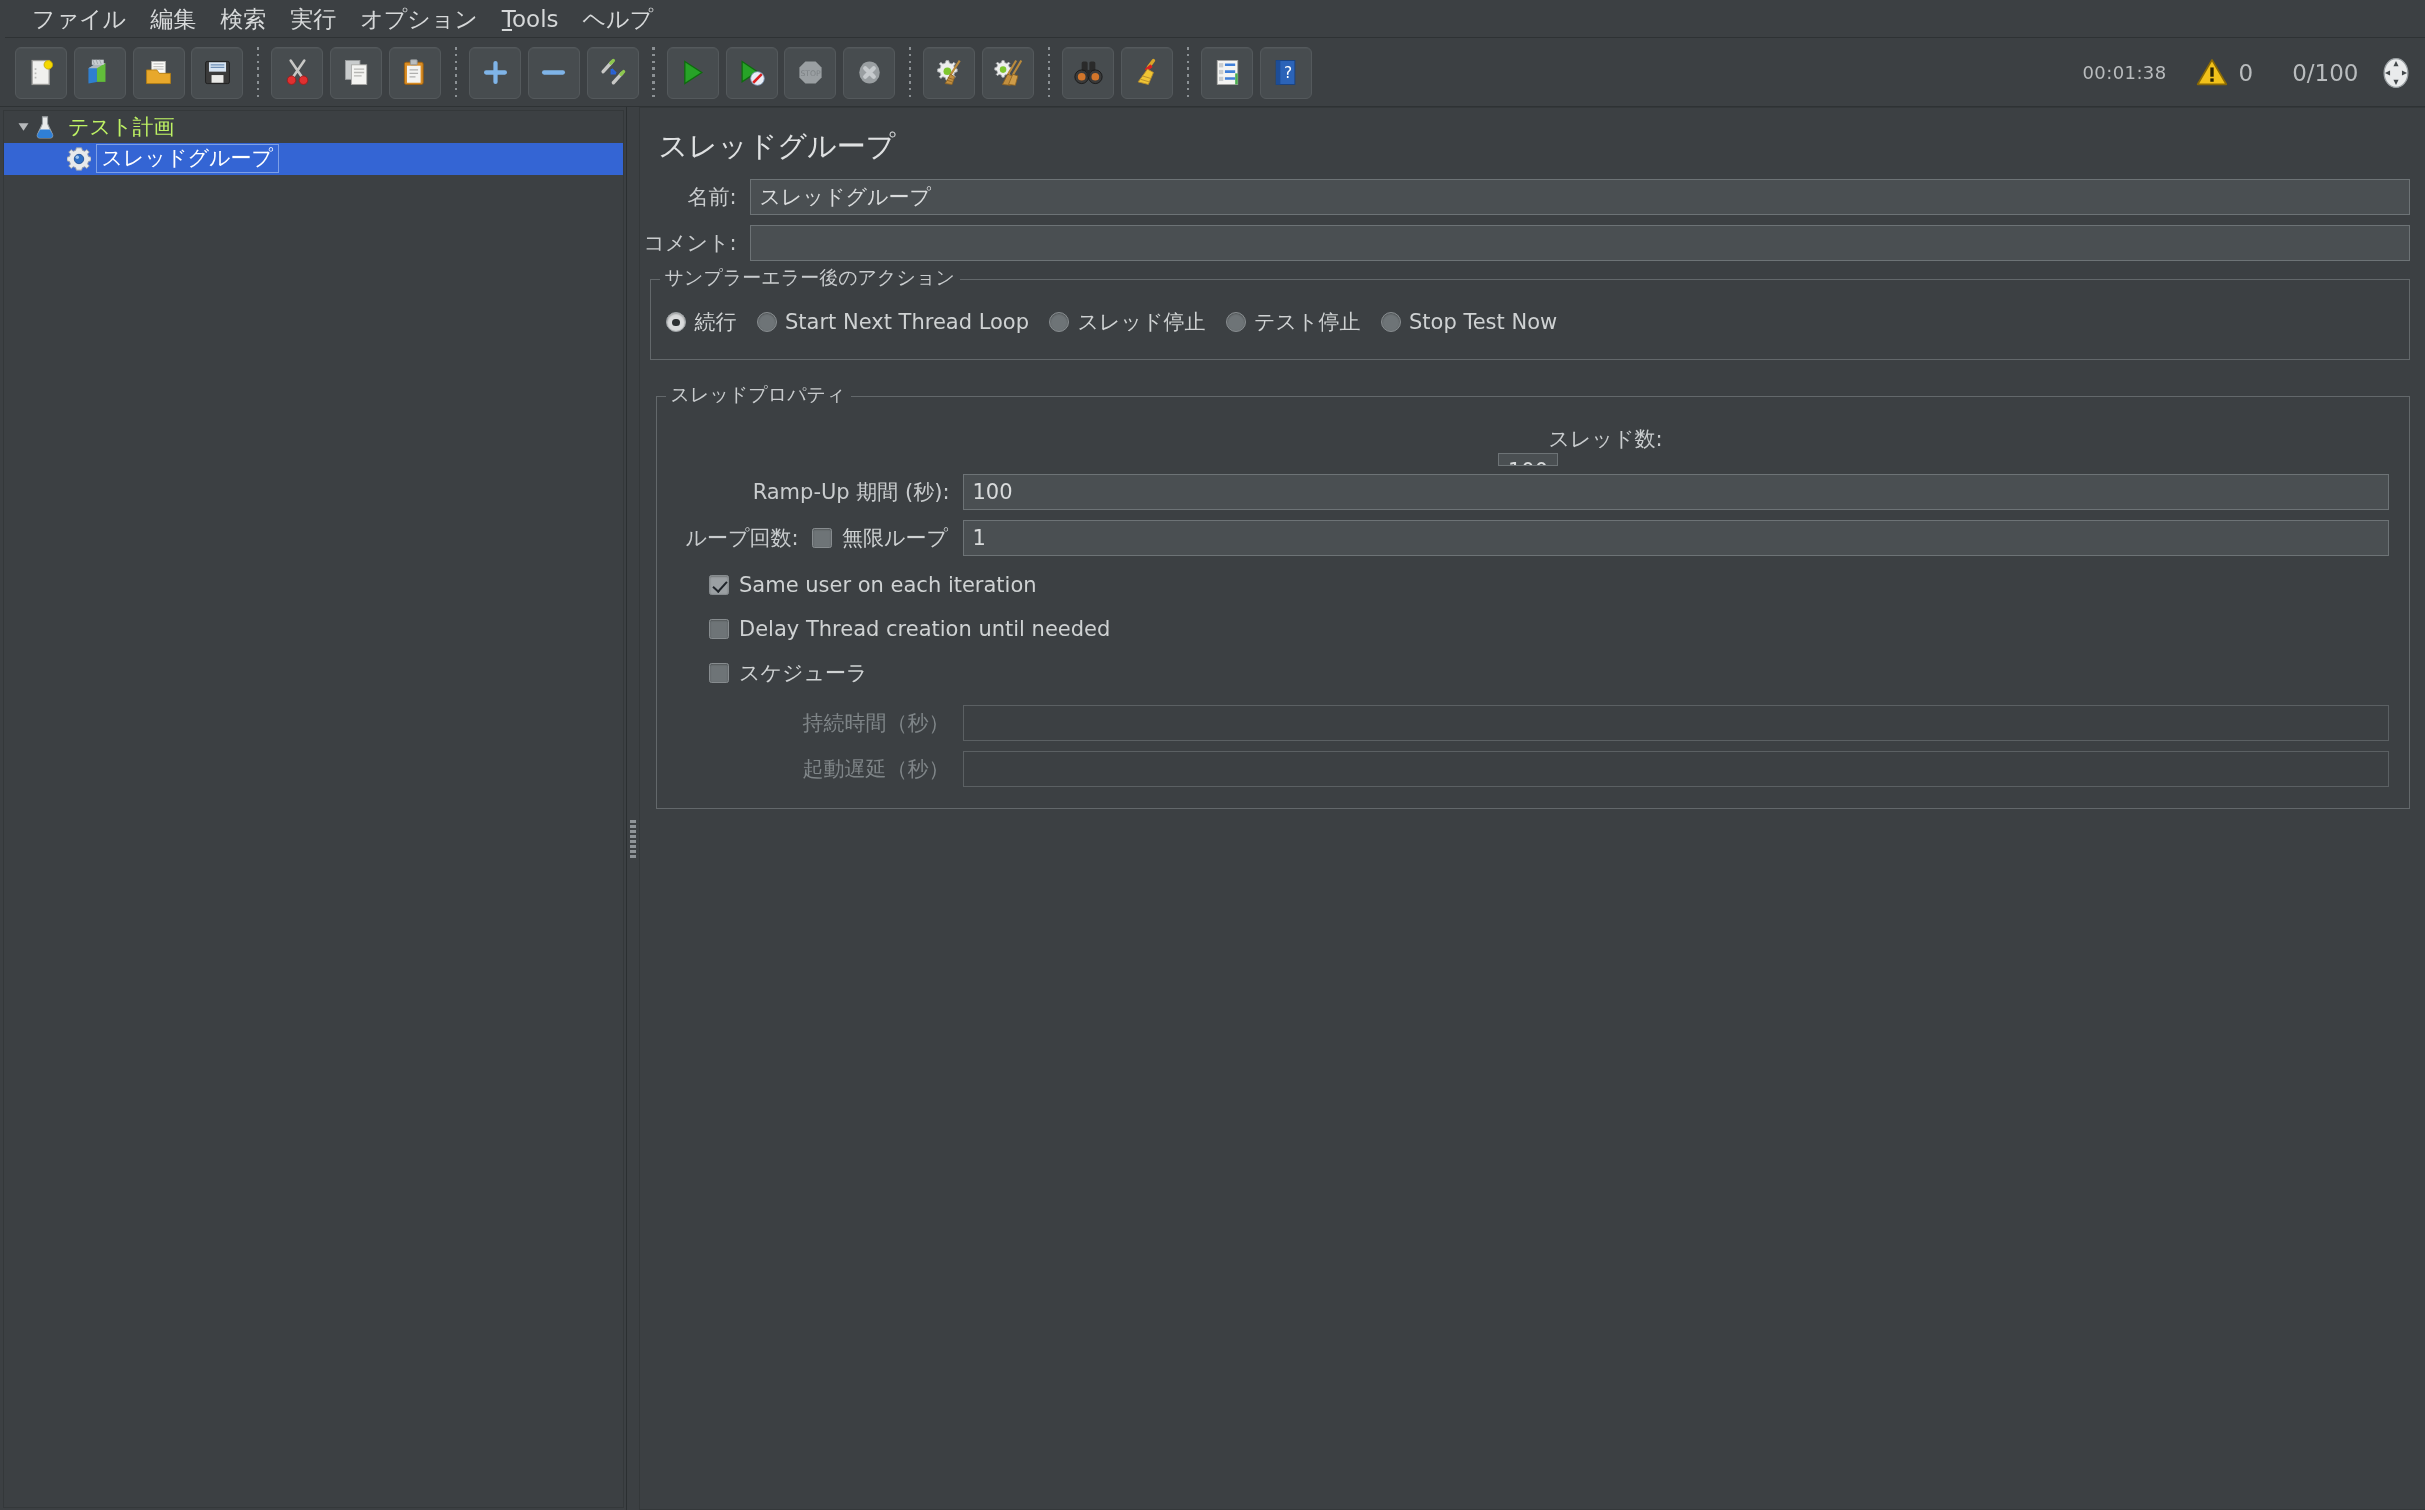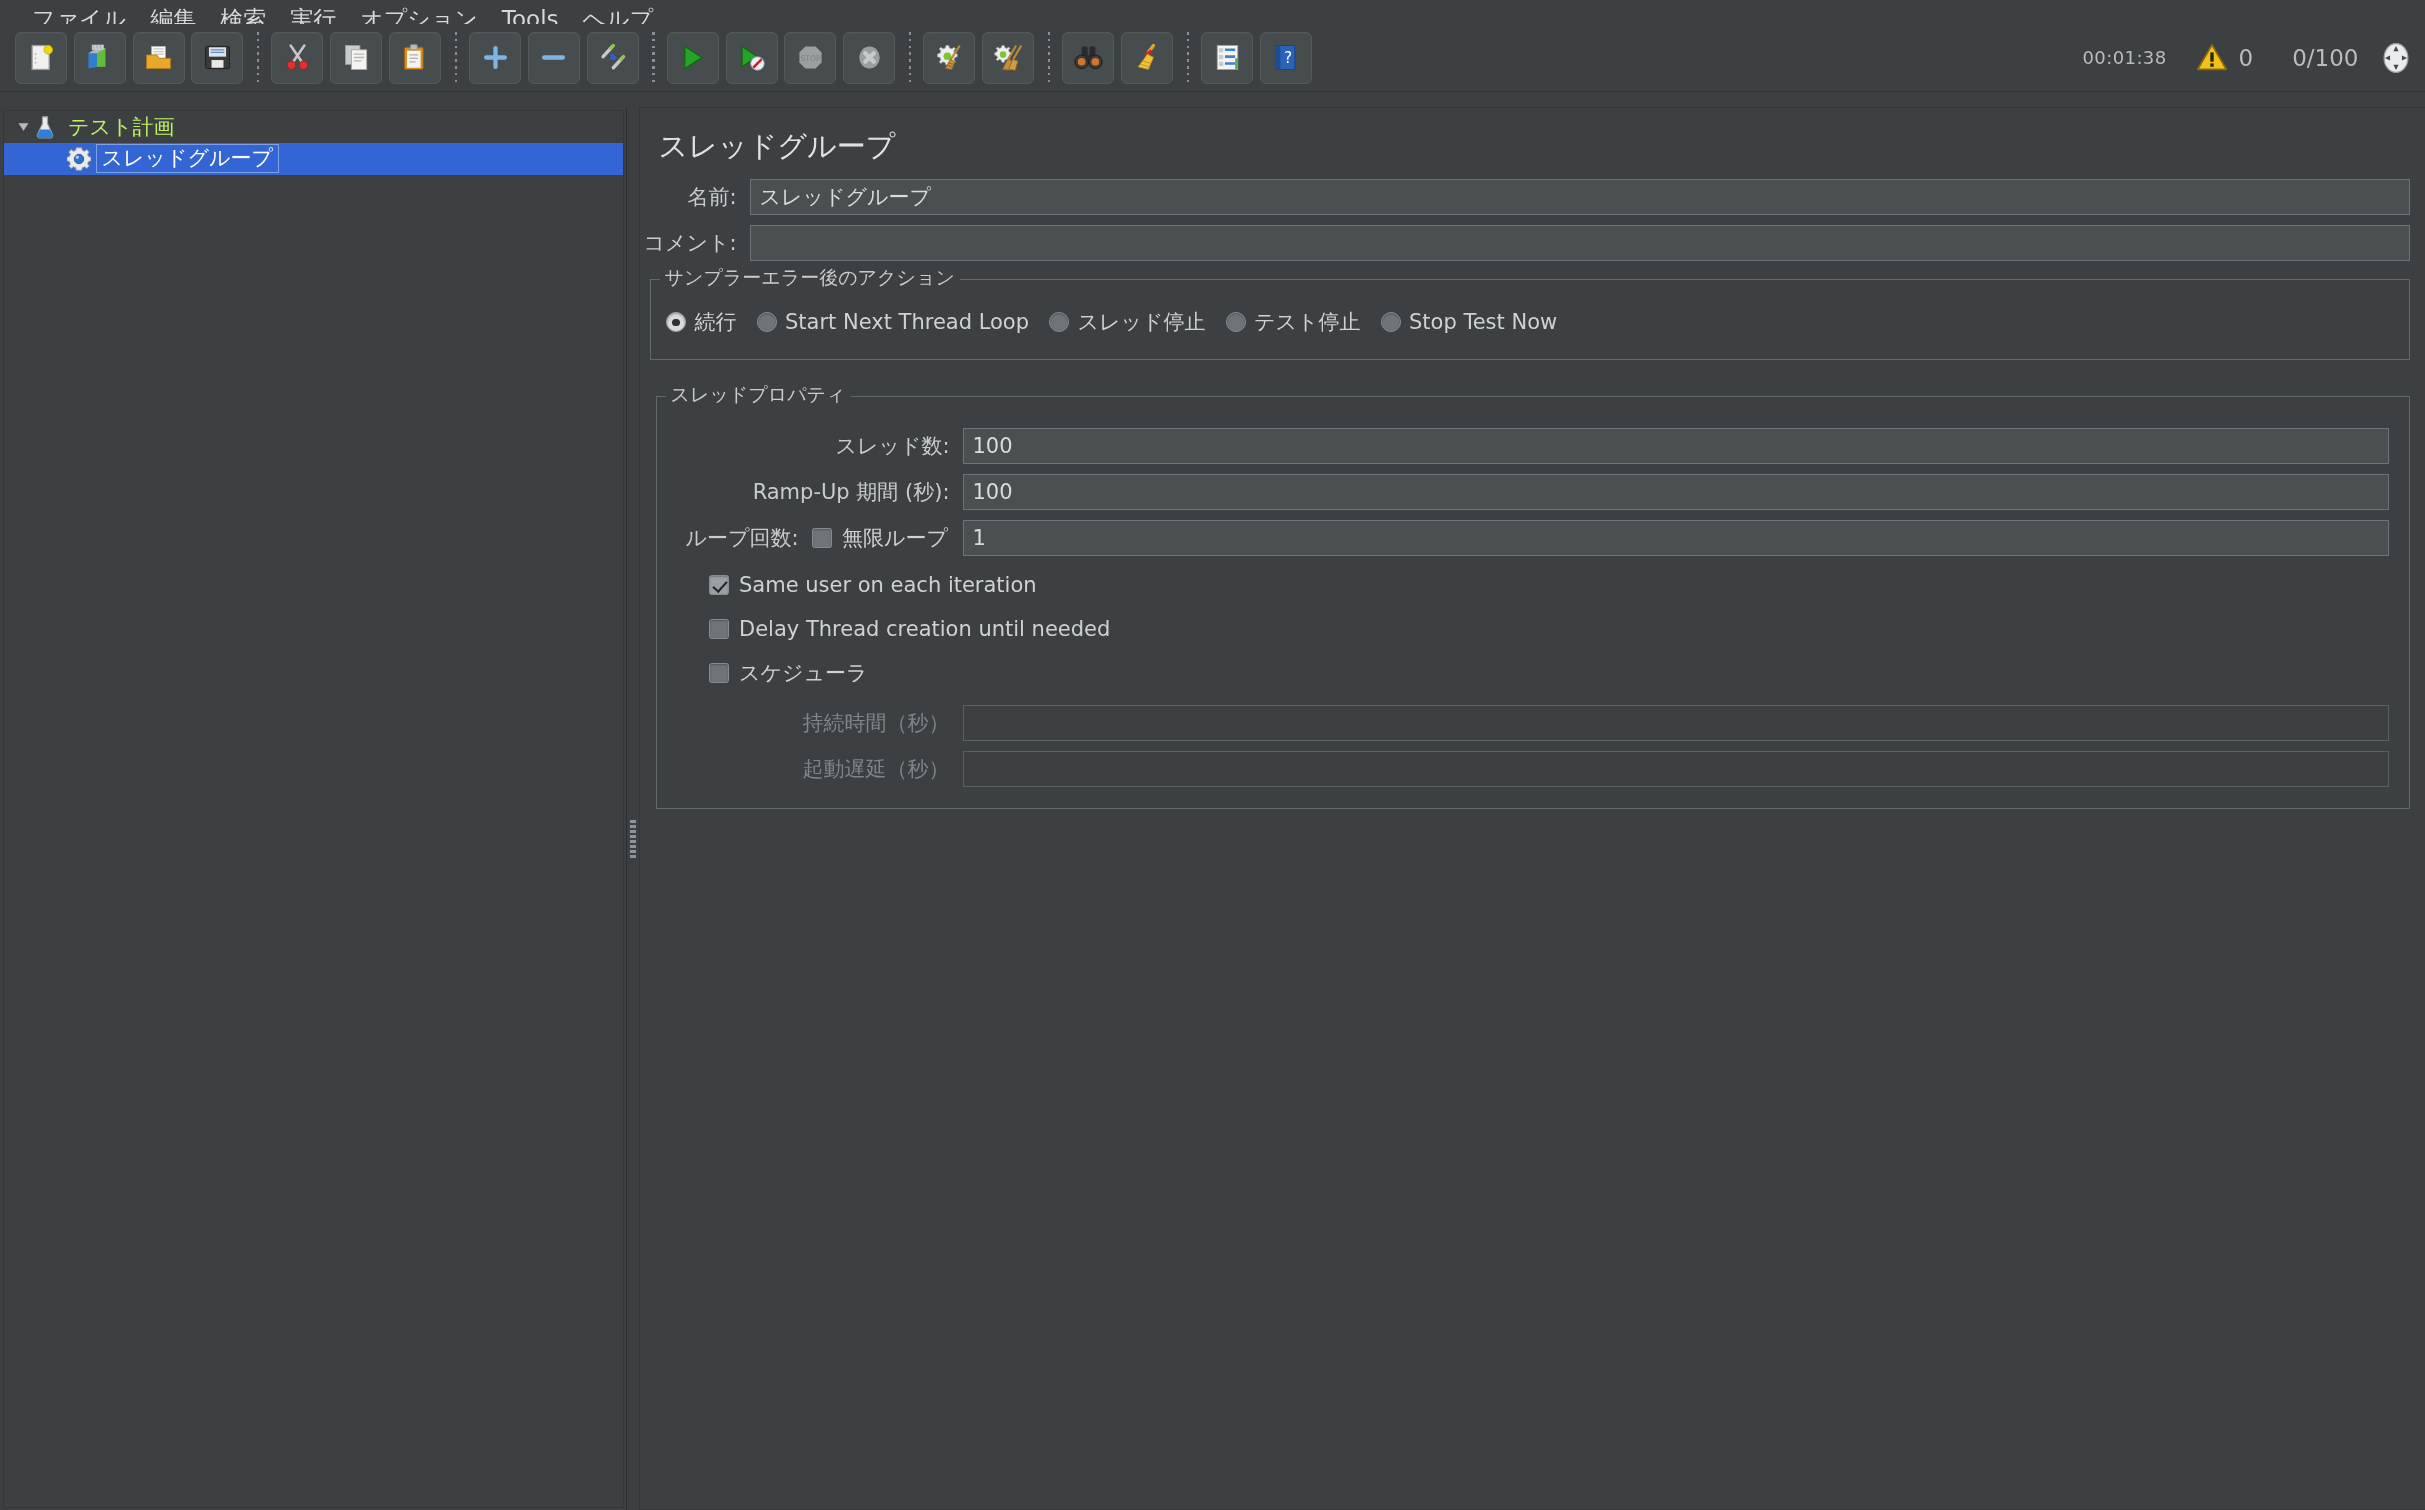--- a/index.html
+++ b/index.html
@@ -23,21 +23,21 @@
   }
   .menu-item {
     font-size: 23px; color: #d6d8d9;
     padding: 0 12px; line-height: 38px;
     white-space: nowrap; cursor: default;
   }
   .menu-item .mnem { text-decoration: underline; }
 
   
   .toolbar {
-    position: absolute; left: 0; top: 24px; width: 2426px; height: 68px;
+    position: absolute; left: 0; top: 39px; width: 2426px; height: 68px;
     background: #3c4043;
     display: flex; align-items: center;
     padding-left: 15px;
     border-bottom: 0.8px solid #2e3234;
   }
   .tb-btn {
     width: 52px; height: 52px; margin-right: 6.8px;
     background: #474c4f;
     border: 0.8px solid #54595c;
     border-radius: 6px;
@@ -518,21 +518,21 @@
             <span class="radio-label">Stop Test Now</span>
           </div>
         </div>
     </div>
 
     <div class="groupbox" style="margin-left:16px;margin-right:15px;margin-top:36px;padding-bottom:18.6px;padding-left:10px;">
       <div class="gb-title">スレッドプロパティ</div>
 
       <div style="height:22px;"></div>
 
-      <div class="frow" style="margin-right:20px;">
+      <div class="frow" style="margin-right:20px;flex-direction:column;">
         <span class="lbl" style="width:296px;">スレッド数:</span>
         <div class="field">100</div>
       </div>
 
       <div class="frow" style="margin-right:20px;">
         <span class="lbl" style="width:296px;">Ramp-Up 期間 (秒):</span>
         <div class="field">100</div>
       </div>
 
       <div class="frow" style="margin-right:20px;">

